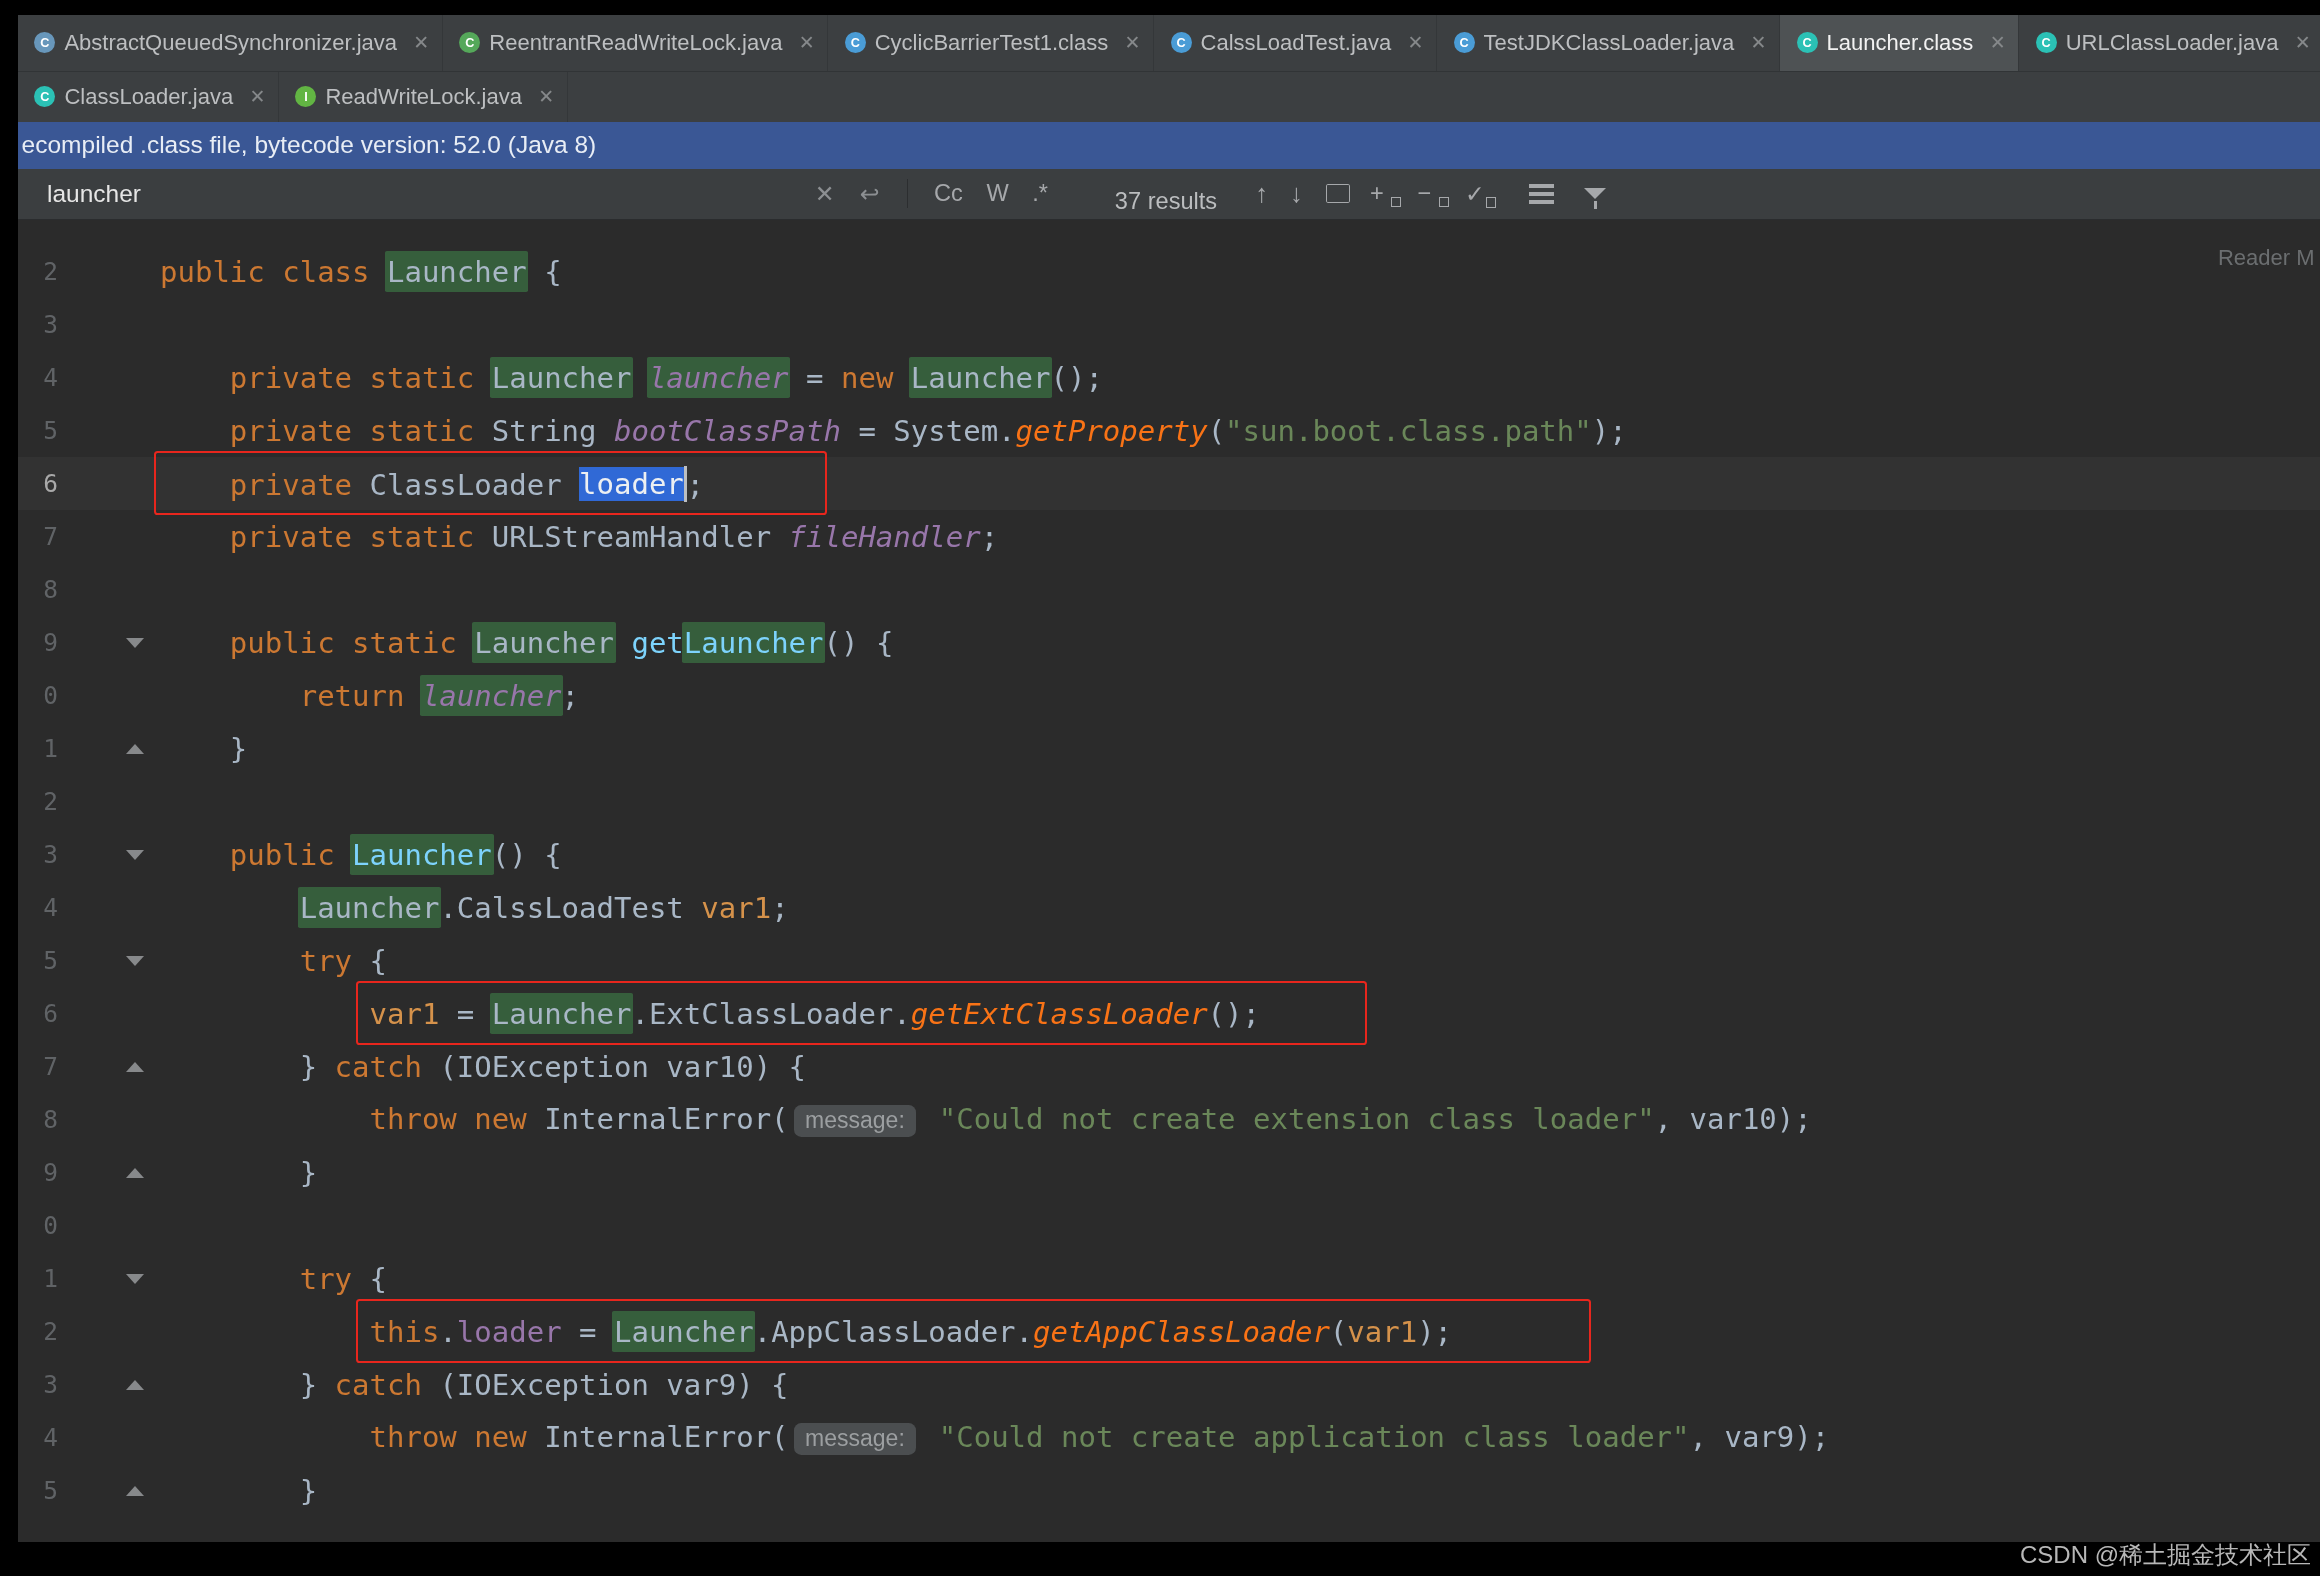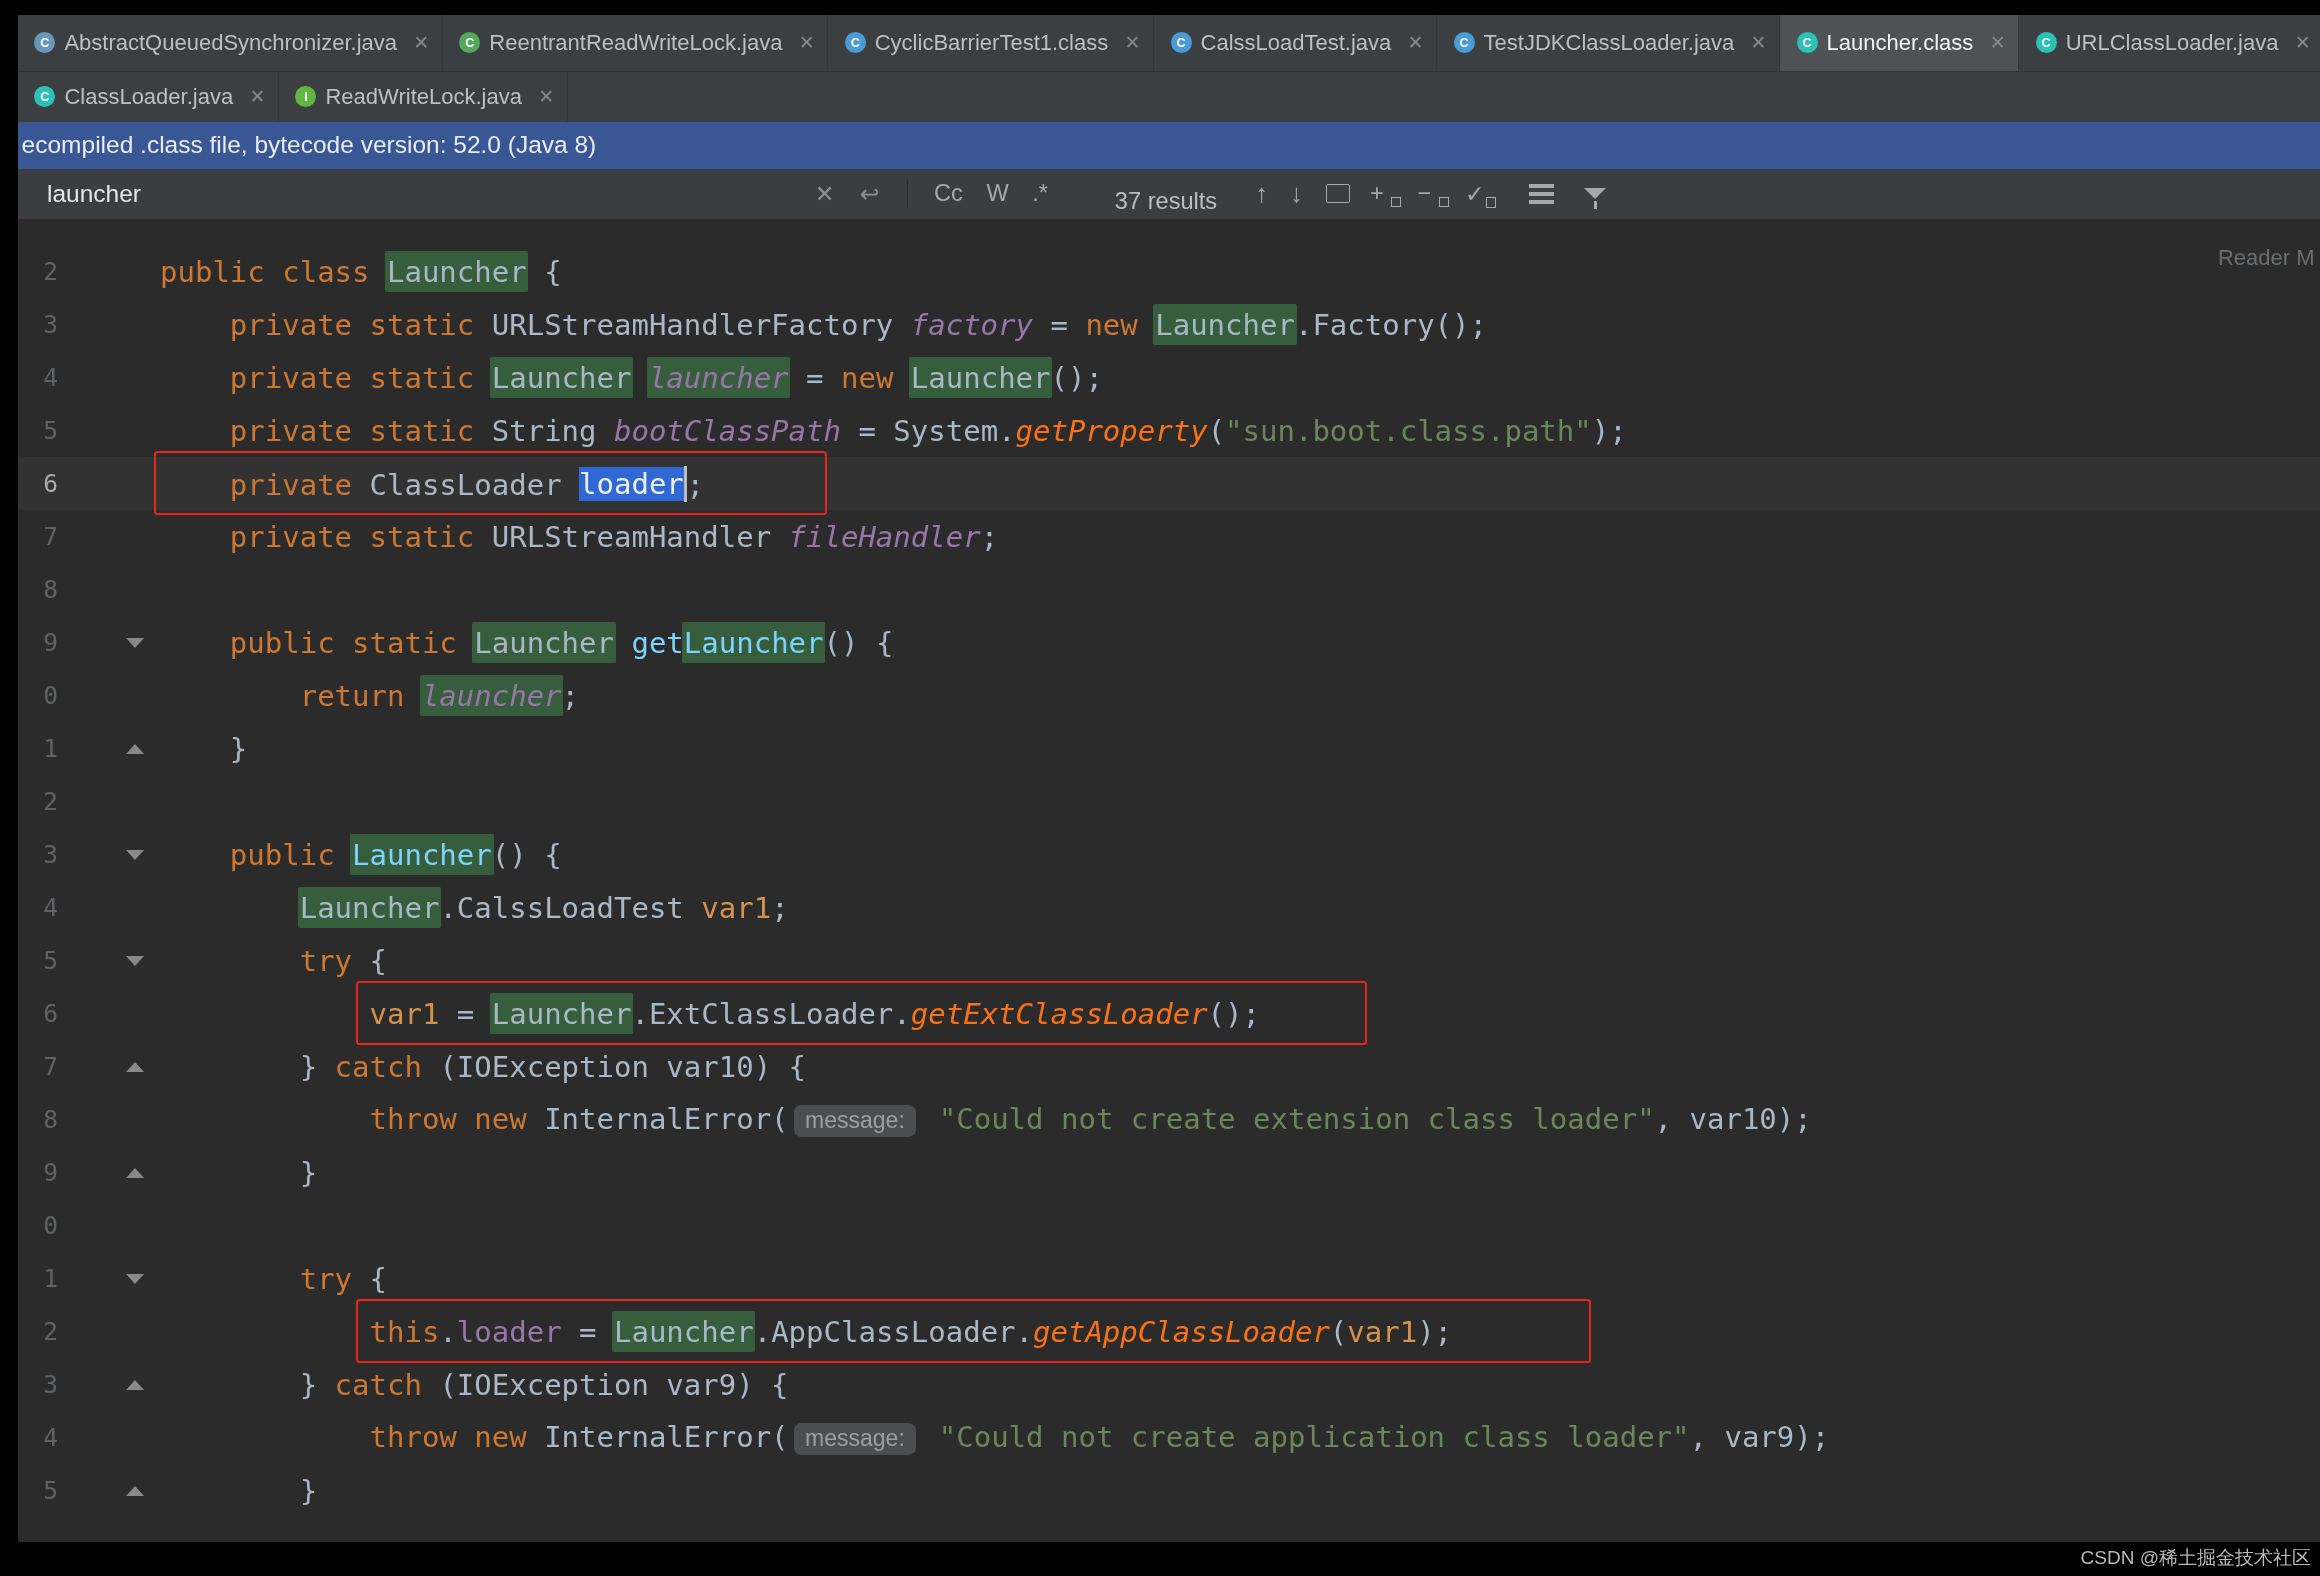--- a/index.html
+++ b/index.html
@@ -75,21 +75,21 @@
   .c-hint { font-family:"Liberation Sans", sans-serif; font-size:23px; color:#9C9FA1;
             background:#4B4E50; border-radius:7.3px; padding:2.7px 11px; margin:0 5.5px;
             display:inline-block; vertical-align:middle; }
   .caret { display:inline-block; width:2.7px; height:36px; background:#BCBEC0; vertical-align:-7.3px; }
 
   .redbox { position:absolute; top:-6.4px; height:64px; border:2.7px solid #E8261D; border-radius:3.6px; z-index:5; }
   .box1 { left:136px; width:673px; }
   .box2 { left:338px; width:1011px; }
   .box3 { left:338px; width:1235px; }
 
-  .watermark { position:absolute; right:9px; bottom:5.5px; color:#B7B7B7; font-size:19px; }
+  .watermark { position:absolute; right:9px; bottom:5.5px; color:#B7B7B7; font-size:24px; }
 </style>
 </head>
 <body>
 
 <div class="screen">
   <div class="app">
 
     <div class="tabs-row row1" id="tabs-row1">
         <div class="tab">
           <span class="tab-icon" style="background: rgb(104, 151, 187);">C</span>
@@ -170,21 +170,20 @@
       <div class="reader">Reader M</div>
       <div id="code">
           <div class="code-line">
             <span class="ln">2</span>
             <span class="fold"></span>
             <span class="codetext"><span class="c-kw">public class </span><span class="c-def c-hl">Launcher</span><span class="c-def"> {</span></span>
           </div>
           <div class="code-line">
             <span class="ln">3</span>
             <span class="fold"></span>
-            <span class="codetext"><span class="c-def">    </span><span class="c-kw">private static </span><span class="c-def">URLStreamHandlerFactory </span><span class="c-sfld">factory</span><span class="c-def"> = </span><span class="c-kw">new </span><span class="c-def c-hl">Launcher</span><span class="c-def">.Factory();</span></span>
           </div>
           <div class="code-line">
             <span class="ln">4</span>
             <span class="fold"></span>
             <span class="codetext"><span class="c-def">    </span><span class="c-kw">private static </span><span class="c-def c-hl">Launcher</span><span class="c-def"> </span><span class="c-sfld c-hl">launcher</span><span class="c-def"> = </span><span class="c-kw">new </span><span class="c-def c-hl">Launcher</span><span class="c-def">();</span></span>
           </div>
           <div class="code-line">
             <span class="ln">5</span>
             <span class="fold"></span>
             <span class="codetext"><span class="c-def">    </span><span class="c-kw">private static </span><span class="c-def">String </span><span class="c-sfld">bootClassPath</span><span class="c-def"> = System.</span><span class="c-call">getProperty</span><span class="c-def">(</span><span class="c-str">"sun.boot.class.path"</span><span class="c-def">);</span></span>

